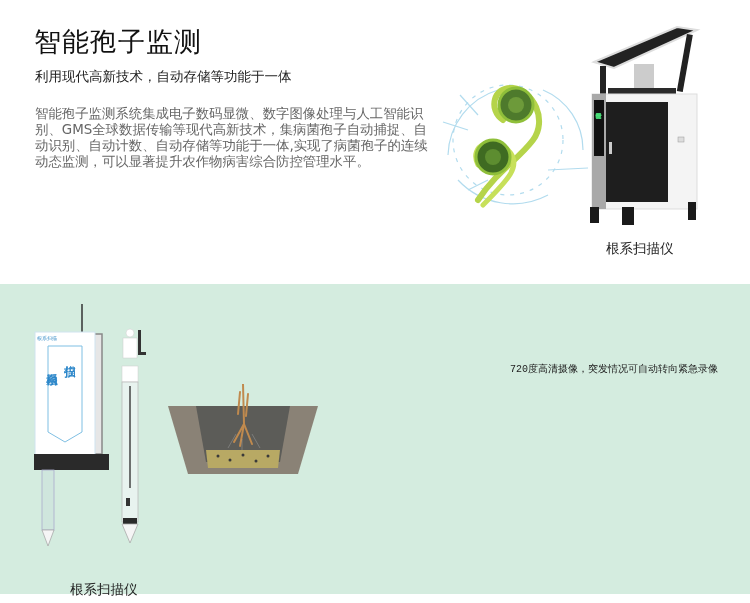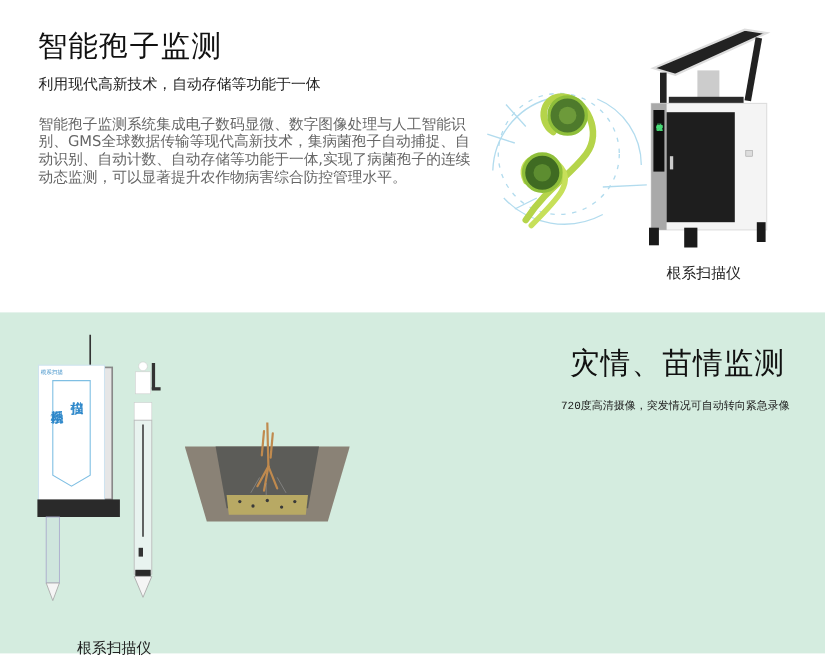--- a/index.html
+++ b/index.html
@@ -74,21 +74,20 @@
 
     <rect x="8" y="185" width="9" height="16" fill="#1a1a1a"></rect>
     <rect x="40" y="185" width="12" height="18" fill="#1a1a1a"></rect>
     <rect x="106" y="180" width="8" height="18" fill="#1a1a1a"></rect>
   </svg>
 
   <div id="t1-cap" class="caption">根系扫描仪</div>
 </div>
 
 <div class="section-green">
-  <h2 id="t2-title" class="title">灾情、苗情监测</h2>
   <div id="t2-sub" class="subtitle">720度高清摄像，突发情况可自动转向紧急录像</div>
 
   <svg class="illus" style="left:30px;top:20px;" width="80" height="250" viewBox="0 0 80 250">
     <line x1="52" y1="0" x2="52" y2="28" stroke="#333" stroke-width="1.5"></line>
     <rect x="58" y="30" width="14" height="120" fill="#e6e6e6" stroke="#888" stroke-width="1.5"></rect>
     <rect x="5" y="28" width="60" height="125" fill="#ffffff" stroke="#cfe3ef"></rect>
     <path d="M18 42 L52 42 L52 128 L35 138 L18 128 Z" fill="none" stroke="#7fbfe3" stroke-width="1"></path>
     <text x="7" y="36" font-size="5" fill="#3c8fc8" font-family="DejaVu Sans, sans-serif">根系扫描</text>
     <text x="22" y="60" font-size="12" fill="#2b86c9" writing-mode="tb" font-family="DejaVu Sans, sans-serif">自动根系</text>
     <text x="40" y="52" font-size="12" fill="#2b86c9" writing-mode="tb" font-family="DejaVu Sans, sans-serif">扫描仪</text>

